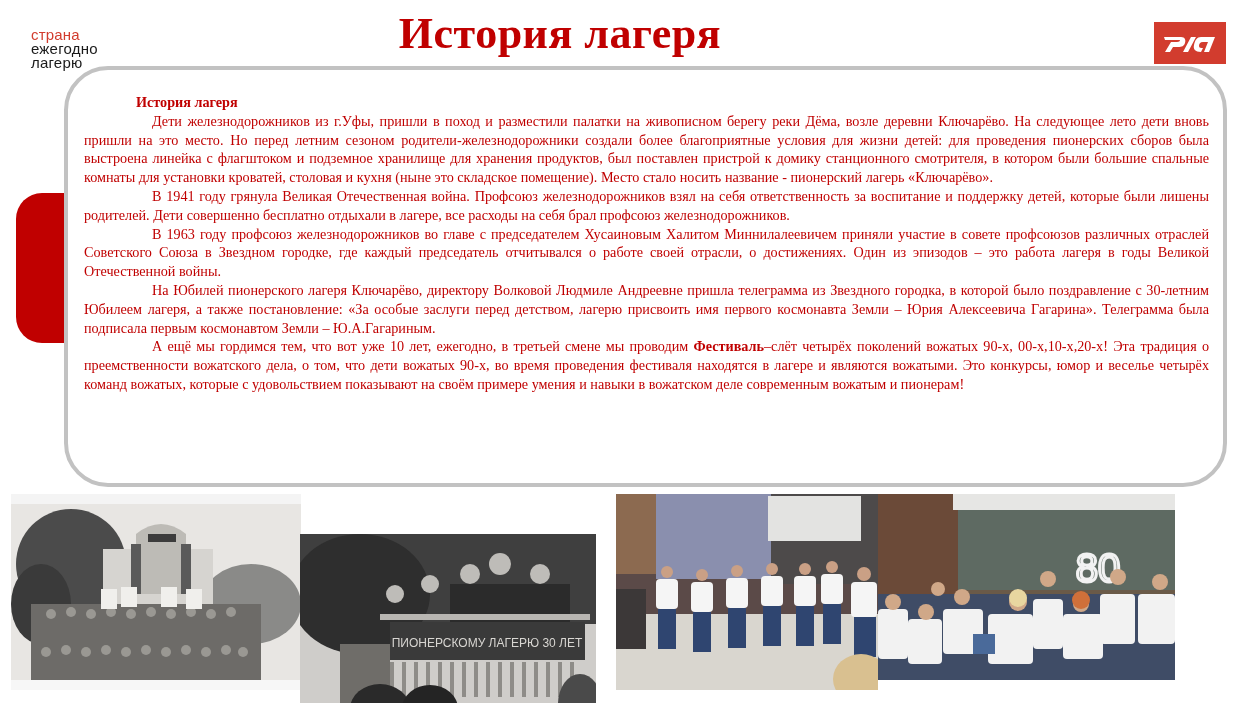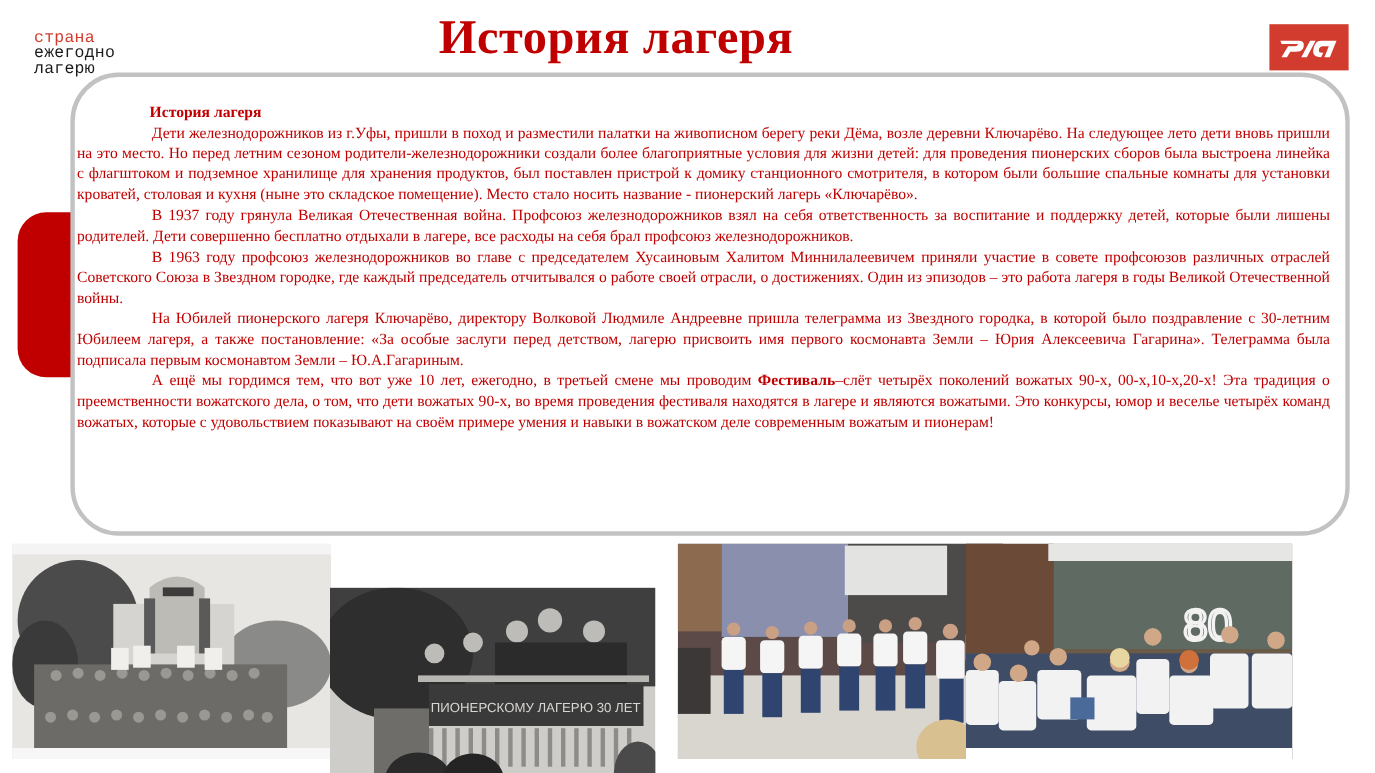--- a/index.html
+++ b/index.html
@@ -1,21 +1,21 @@
 <!DOCTYPE html>
 <html><head>
   <meta charset="utf-8">
   <style>
     * { box-sizing: border-box; margin: 0; padding: 0; }
     html, body { width: 1250px; height: 703px; background: #ffffff; overflow: hidden; }
     body { position: relative; font-family: "Liberation Serif", serif; }
 
     .brand-logo {
       position: absolute; left: 31px; top: 28px;
-      font-family: Liberation Mono, monospace;
+      font-family: Liberation Sans, sans-serif;
       font-size: 15px; line-height: 14px; font-weight: 400;
       letter-spacing: 0.2px;
     }
     .brand-logo .l1 { color: #d23c2e; }
     .brand-logo .l2, .brand-logo .l3 { color: #1a1a1a; }
 
     .page-title {
       position: absolute; left: 0; top: 8px; width: 1250px;
       text-align: center; padding-right: 130px;
       font-family: "Liberation Serif", serif;
@@ -76,21 +76,21 @@
     <path d="M40 7 H54 L48 22 H43 L47 12 H42 C39 12 38 14 38 16 C38 18 40 18 42 18 L40 22 C34 22 32 19 33 15 C34 10 36 7 40 7 Z" fill="#ffffff"></path>
   </svg>
 </div>
 
 <div class="red-tab"></div>
 
 <div class="panel">
   <div class="panel-text">
     <div class="heading">История лагеря</div>
     <p class="ind"><span>Дети железнодорожников из г.Уфы, пришли в поход и разместили палатки на живописном берегу реки Дёма, возле деревни Ключарёво. На следующее лето дети вновь пришли на это место. Но перед летним сезоном родители-железнодорожники создали более благоприятные условия для жизни детей: для проведения пионерских сборов была выстроена линейка с флагштоком и подземное хранилище для хранения продуктов, был поставлен пристрой к домику станционного смотрителя, в котором были большие спальные комнаты для установки кроватей, столовая и кухня (ныне это складское помещение). Место  стало носить название - пионерский лагерь «Ключарёво».</span></p>
-    <p class="ind"><span>В 1937 году грянула Великая Отечественная война. Профсоюз железнодорожников взял  на себя ответственность за воспитание и поддержку детей, которые были лишены родителей. Дети совершенно бесплатно отдыхали в лагере, все расходы на себя брал профсоюз железнодорожников.</span></p>
+    <p class="ind"><span>В 1941 году грянула Великая Отечественная война. Профсоюз железнодорожников взял  на себя ответственность за воспитание и поддержку детей, которые были лишены родителей. Дети совершенно бесплатно отдыхали в лагере, все расходы на себя брал профсоюз железнодорожников.</span></p>
     <p class="ind"><span>В 1963 году профсоюз железнодорожников во главе с председателем Хусаиновым Халитом Миннилалеевичем приняли участие в совете профсоюзов различных отраслей Советского Союза в Звездном городке, где каждый председатель отчитывался о   работе своей отрасли, о достижениях. Один из эпизодов – это работа лагеря в годы Великой Отечественной войны.</span></p>
     <p class="ind"><span>На Юбилей пионерского лагеря Ключарёво, директору Волковой Людмиле Андреевне пришла телеграмма из Звездного городка, в которой было поздравление с 30-летним Юбилеем лагеря, а также постановление: «За особые заслуги перед детством, лагерю присвоить имя первого космонавта Земли – Юрия Алексеевича Гагарина». Телеграмма была подписала   первым космонавтом Земли – Ю.А.Гагариным.</span></p>
     <p class="ind"><span>А ещё мы гордимся тем, что вот уже 10 лет, ежегодно, в третьей смене мы проводим </span><b class="bold">Фестиваль</b><span>–слёт четырёх поколений вожатых 90-х, 00-х,10-х,20-х! Эта традиция о преемственности вожатского дела, о том, что дети вожатых 90-х, во время проведения фестиваля находятся в лагере и являются вожатыми. Это конкурсы, юмор и веселье четырёх команд вожатых, которые с удовольствием показывают на своём примере умения и навыки в вожатском деле современным вожатым и пионерам!</span></p>
   </div>
 </div>
 
 <div class="photos">
 
   <div class="photo" style="left:11px; width:290px;">
     <svg viewBox="0 0 290 196" preserveAspectRatio="none">
@@ -262,14 +262,14 @@
 </div>
 
 <style>
   
   .panel-text { left: 0; width: 1141px; padding-left: 68px; }
   .panel-text .heading { margin-left: 0; }
   .panel-text p { margin-left: -68px; padding-left: 68px; text-indent: 0; }
   .panel-text p.ind { margin-left: -68px; padding-left: 0; text-indent: 68px; }
   .panel-text p.ind-p { margin-left: 0; padding-left: 0; }
   .panel-text { padding-left: 68px; }
-  .panel-text p.ind { margin-left: -68px; padding-left: 2px; }
+  .panel-text p.ind { margin-left: -68px; padding-left: 16px; }
 </style>
 
 </body></html>

